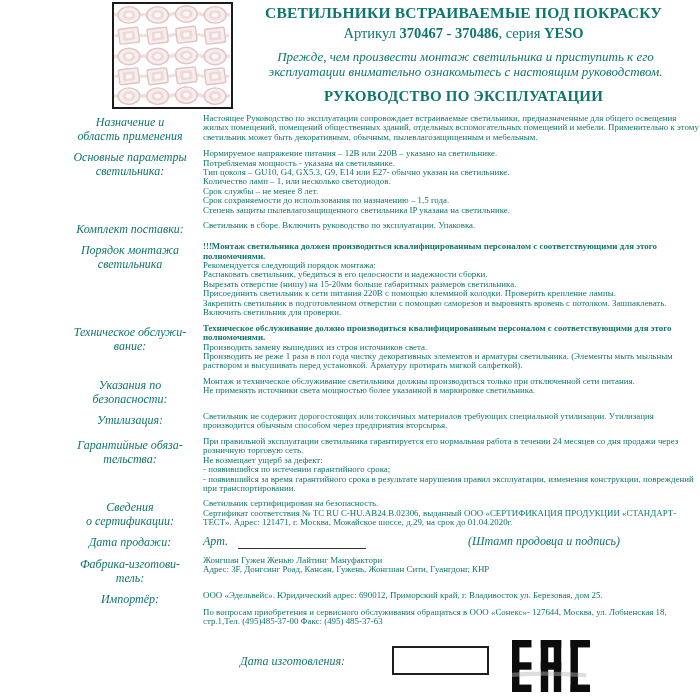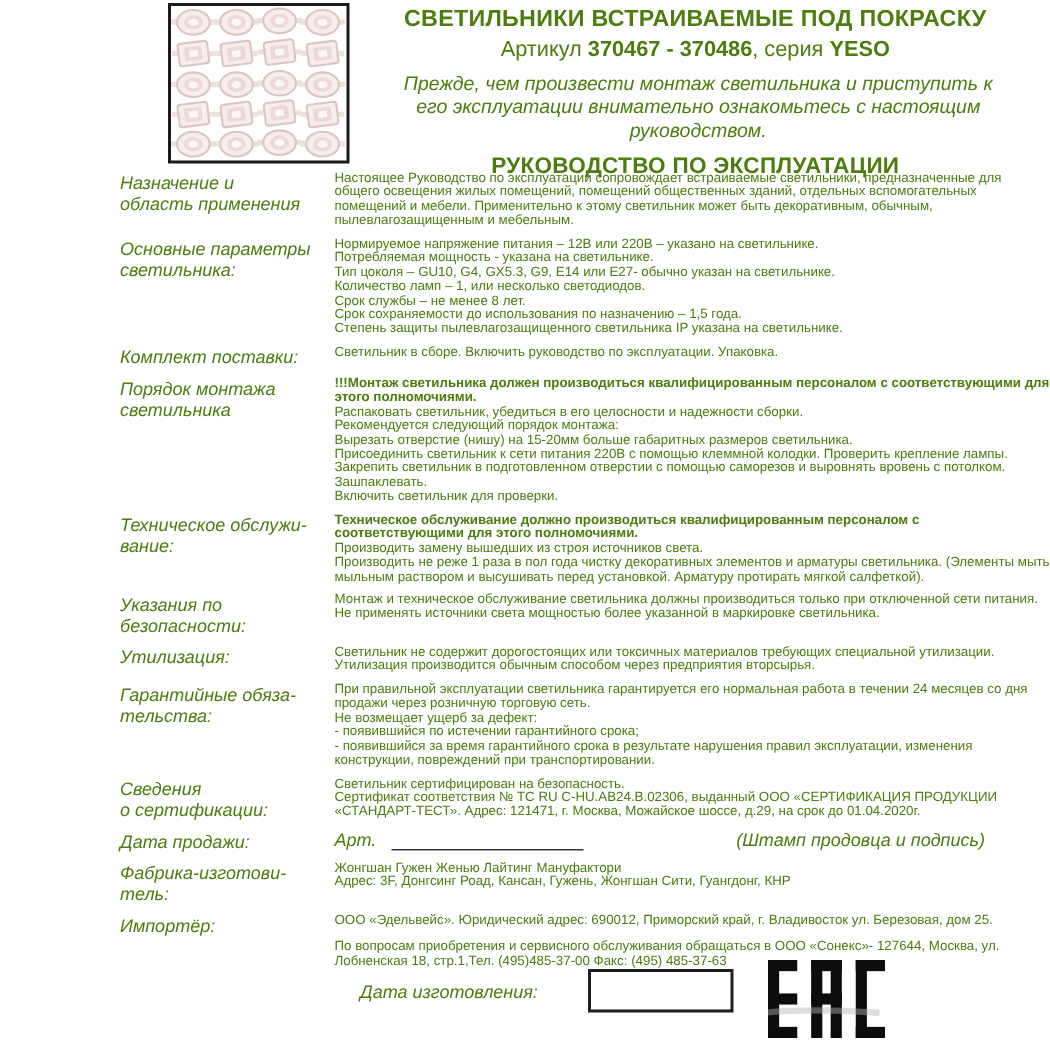--- a/index.html
+++ b/index.html
@@ -1,22 +1,22 @@
 <!DOCTYPE html>
 <html><head>
 <meta charset="utf-8">
 <style>
   * { margin:0; padding:0; box-sizing:border-box; }
   html,body { background:#ffffff; }
   .page {
     position:relative;
     width:700px; height:700px;
     background:#ffffff;
-    color:#4d7c0f;
-    font-family:Liberation Sans, sans-serif;
+    color:#0f766e;
+    font-family:Liberation Serif, serif;
     overflow:hidden;
   }
   
   .top { position:relative; height:111px; }
   .product-image {
     position:absolute; left:112px; top:2px;
     width:121px; height:107px;
     border:2px solid #1b1b1b; background:#fff;
   }
   .product-image svg { display:block; width:100%; height:100%; }
@@ -27,22 +27,22 @@
   .notice {
     font-style:italic; font-size:13px; line-height:1.18;
     margin:7px 28px 0 32px;
   }
   .manual-title { font-size:15px; font-weight:bold; margin-top:8px; letter-spacing:0.2px; }
 
   
   .main { padding-top:3px; }
   .row { display:flex; margin-bottom:6px; }
   .label-col {
-    flex:0 0 140px; margin-left:80px;
-    font-style:italic;
+    flex:0 0 140px; margin-left:60px;
+    text-align:center; font-style:italic;
     font-size:12px; line-height:1.17;
     white-space:pre-line; padding-top:1px;
   }
   .content-col { flex:1; padding-left:3px; }
   .content-col p { font-size:8.9px; line-height:1.06; }
   .content-col p.bold { font-weight:bold; }
   .content-col p.gap-top { margin-top:8px; }
 
   
   .sale-line { display:flex; align-items:flex-end; font-size:12px; font-style:italic; }
@@ -149,22 +149,22 @@
       <div class="content-col">
         <p>Светильник в сборе. Включить руководство по эксплуатации. Упаковка.</p>
       </div>
     </div>
 
     <div class="row">
       <div class="label-col">Порядок монтажа
 светильника</div>
       <div class="content-col">
         <p class="bold">!!!Монтаж светильника должен производиться квалифицированным персоналом с соответствующими для этого полномочиями.</p>
+        <p>Рекомендуется следующий порядок монтажа:</p>
         <p>Распаковать светильник, убедиться в его целосности и надежности сборки.</p>
-        <p>Рекомендуется следующий порядок монтажа:</p>
         <p>Вырезать отверстие (нишу) на 15-20мм больше габаритных размеров светильника.</p>
         <p>Присоединить светильник к сети питания 220В с помощью клеммной колодки. Проверить крепление лампы.</p>
         <p>Закрепить светильник в подготовленном отверстии с помощью саморезов и выровнять вровень с потолком. Зашпаклевать.</p>
         <p>Включить светильник для проверки.</p>
       </div>
     </div>
 
     <div class="row">
       <div class="label-col">Техническое обслужи-
 вание:</div>

